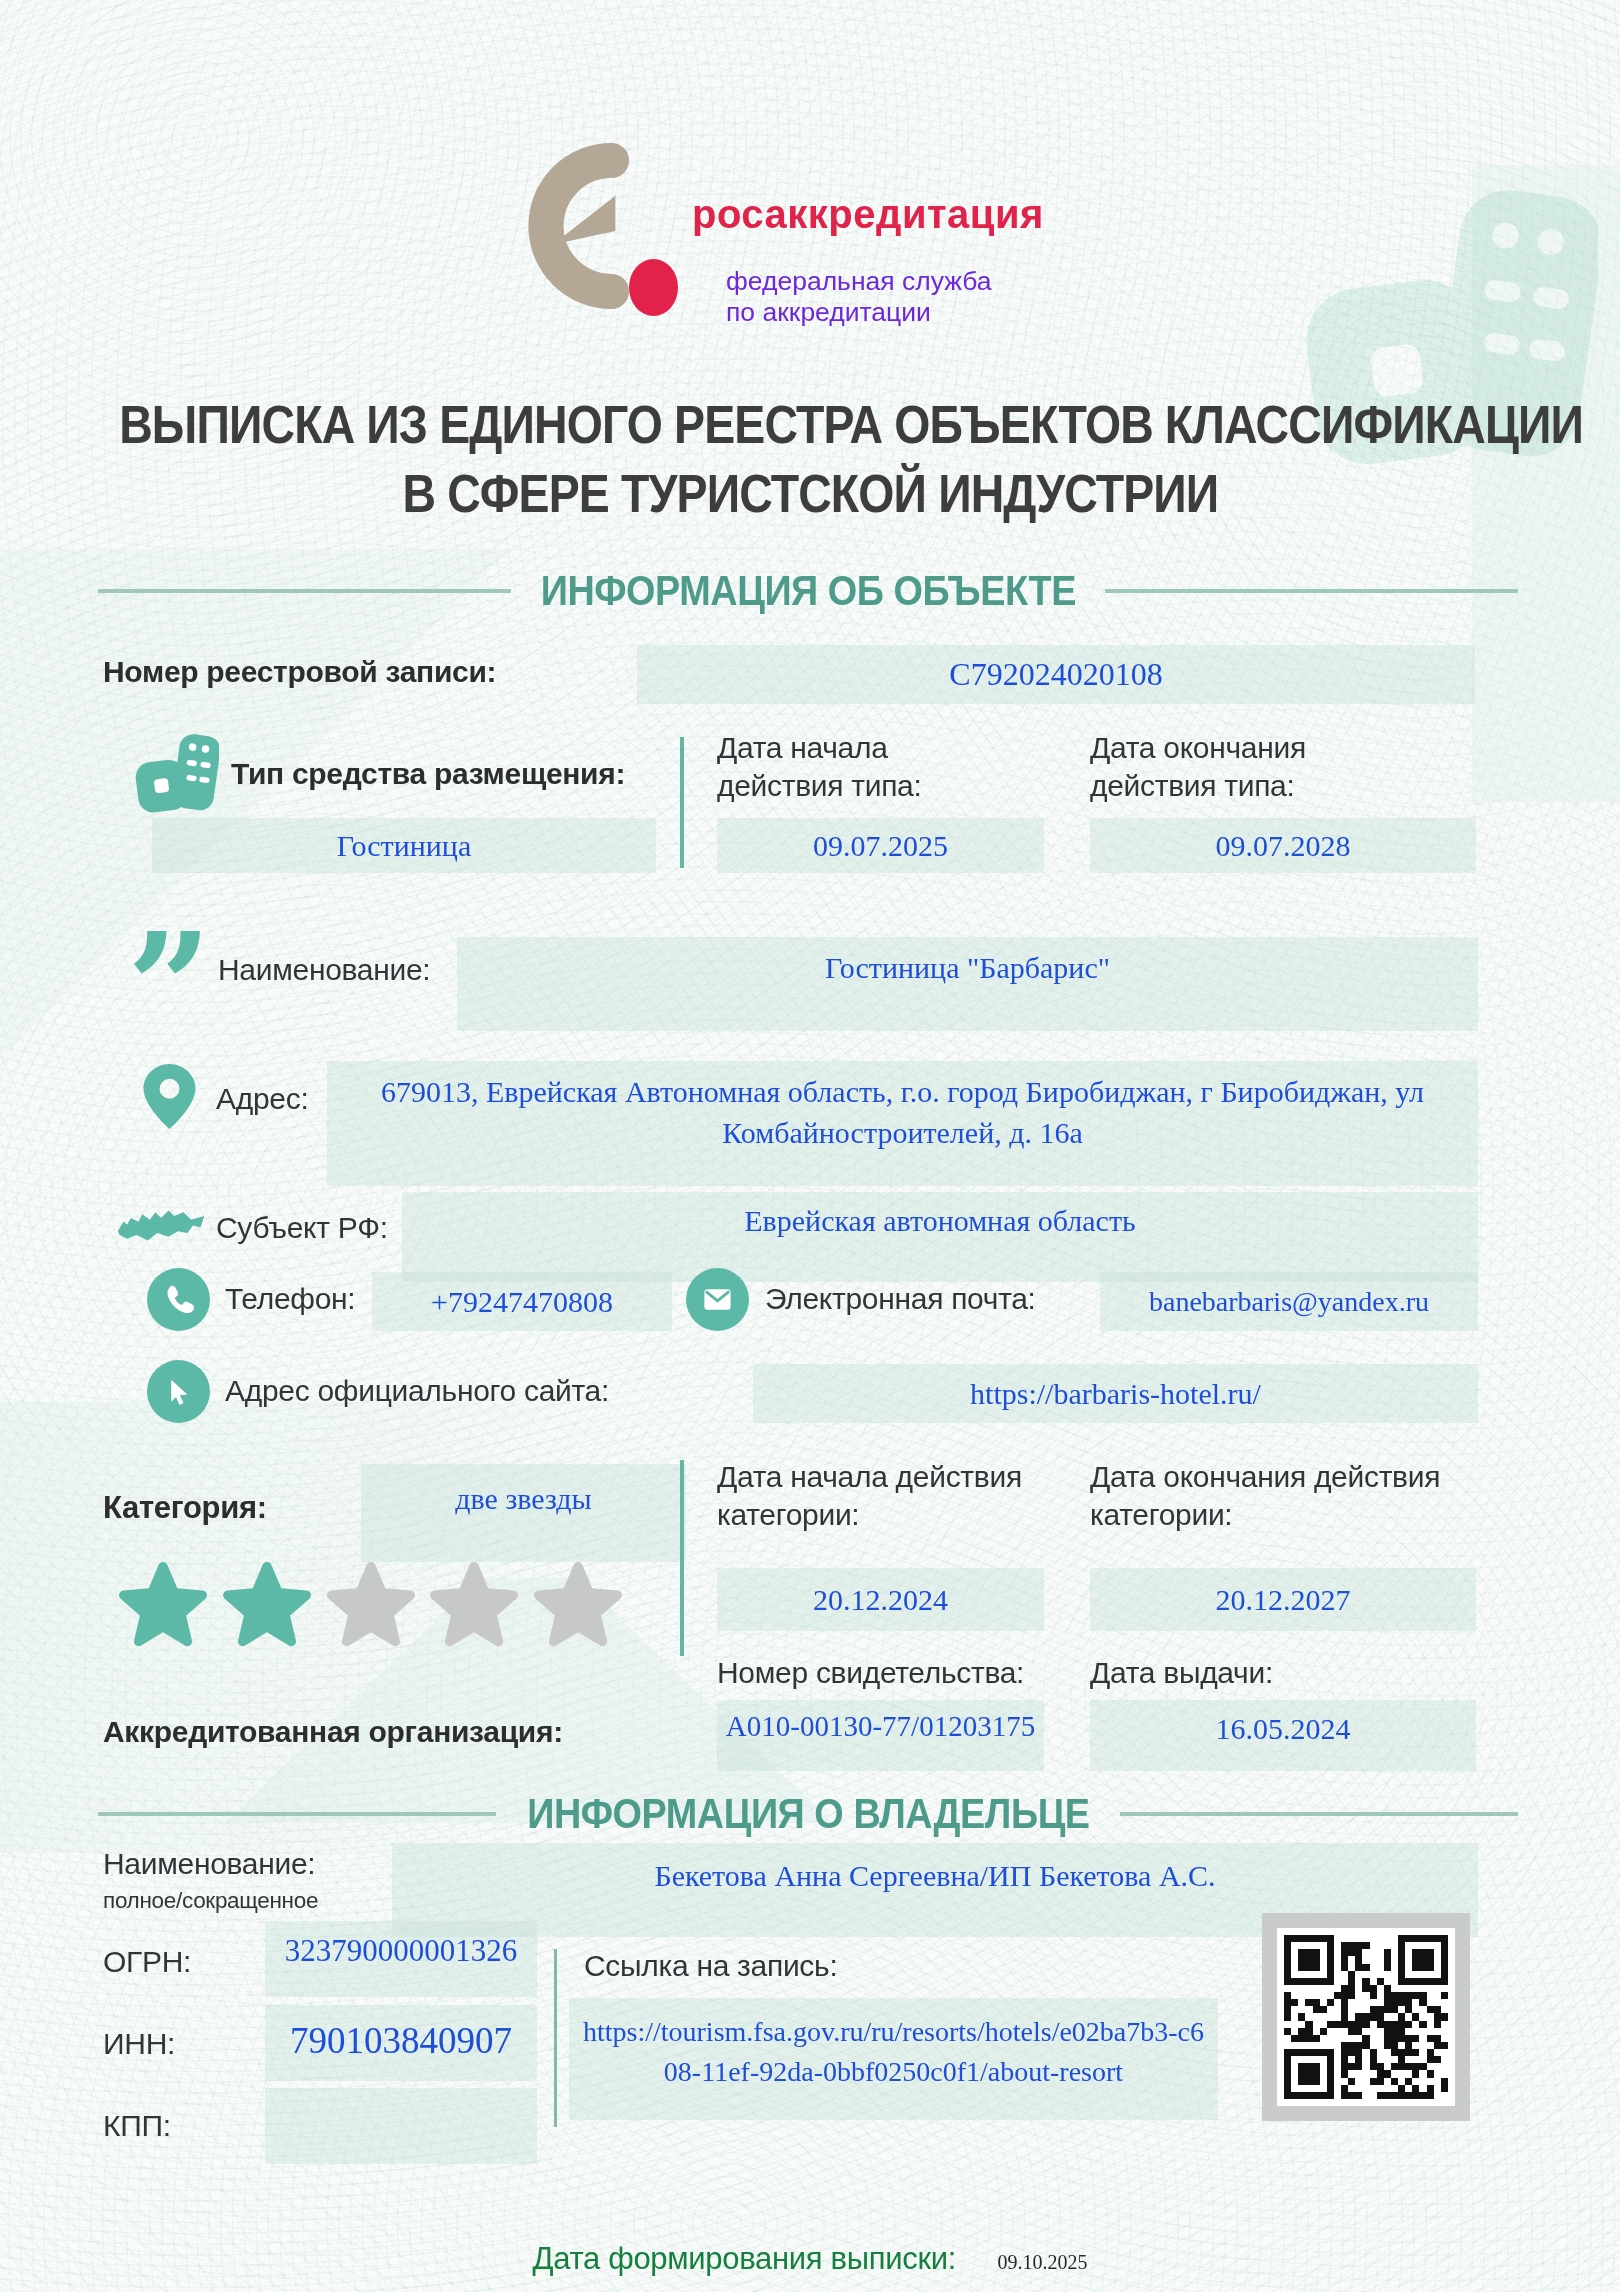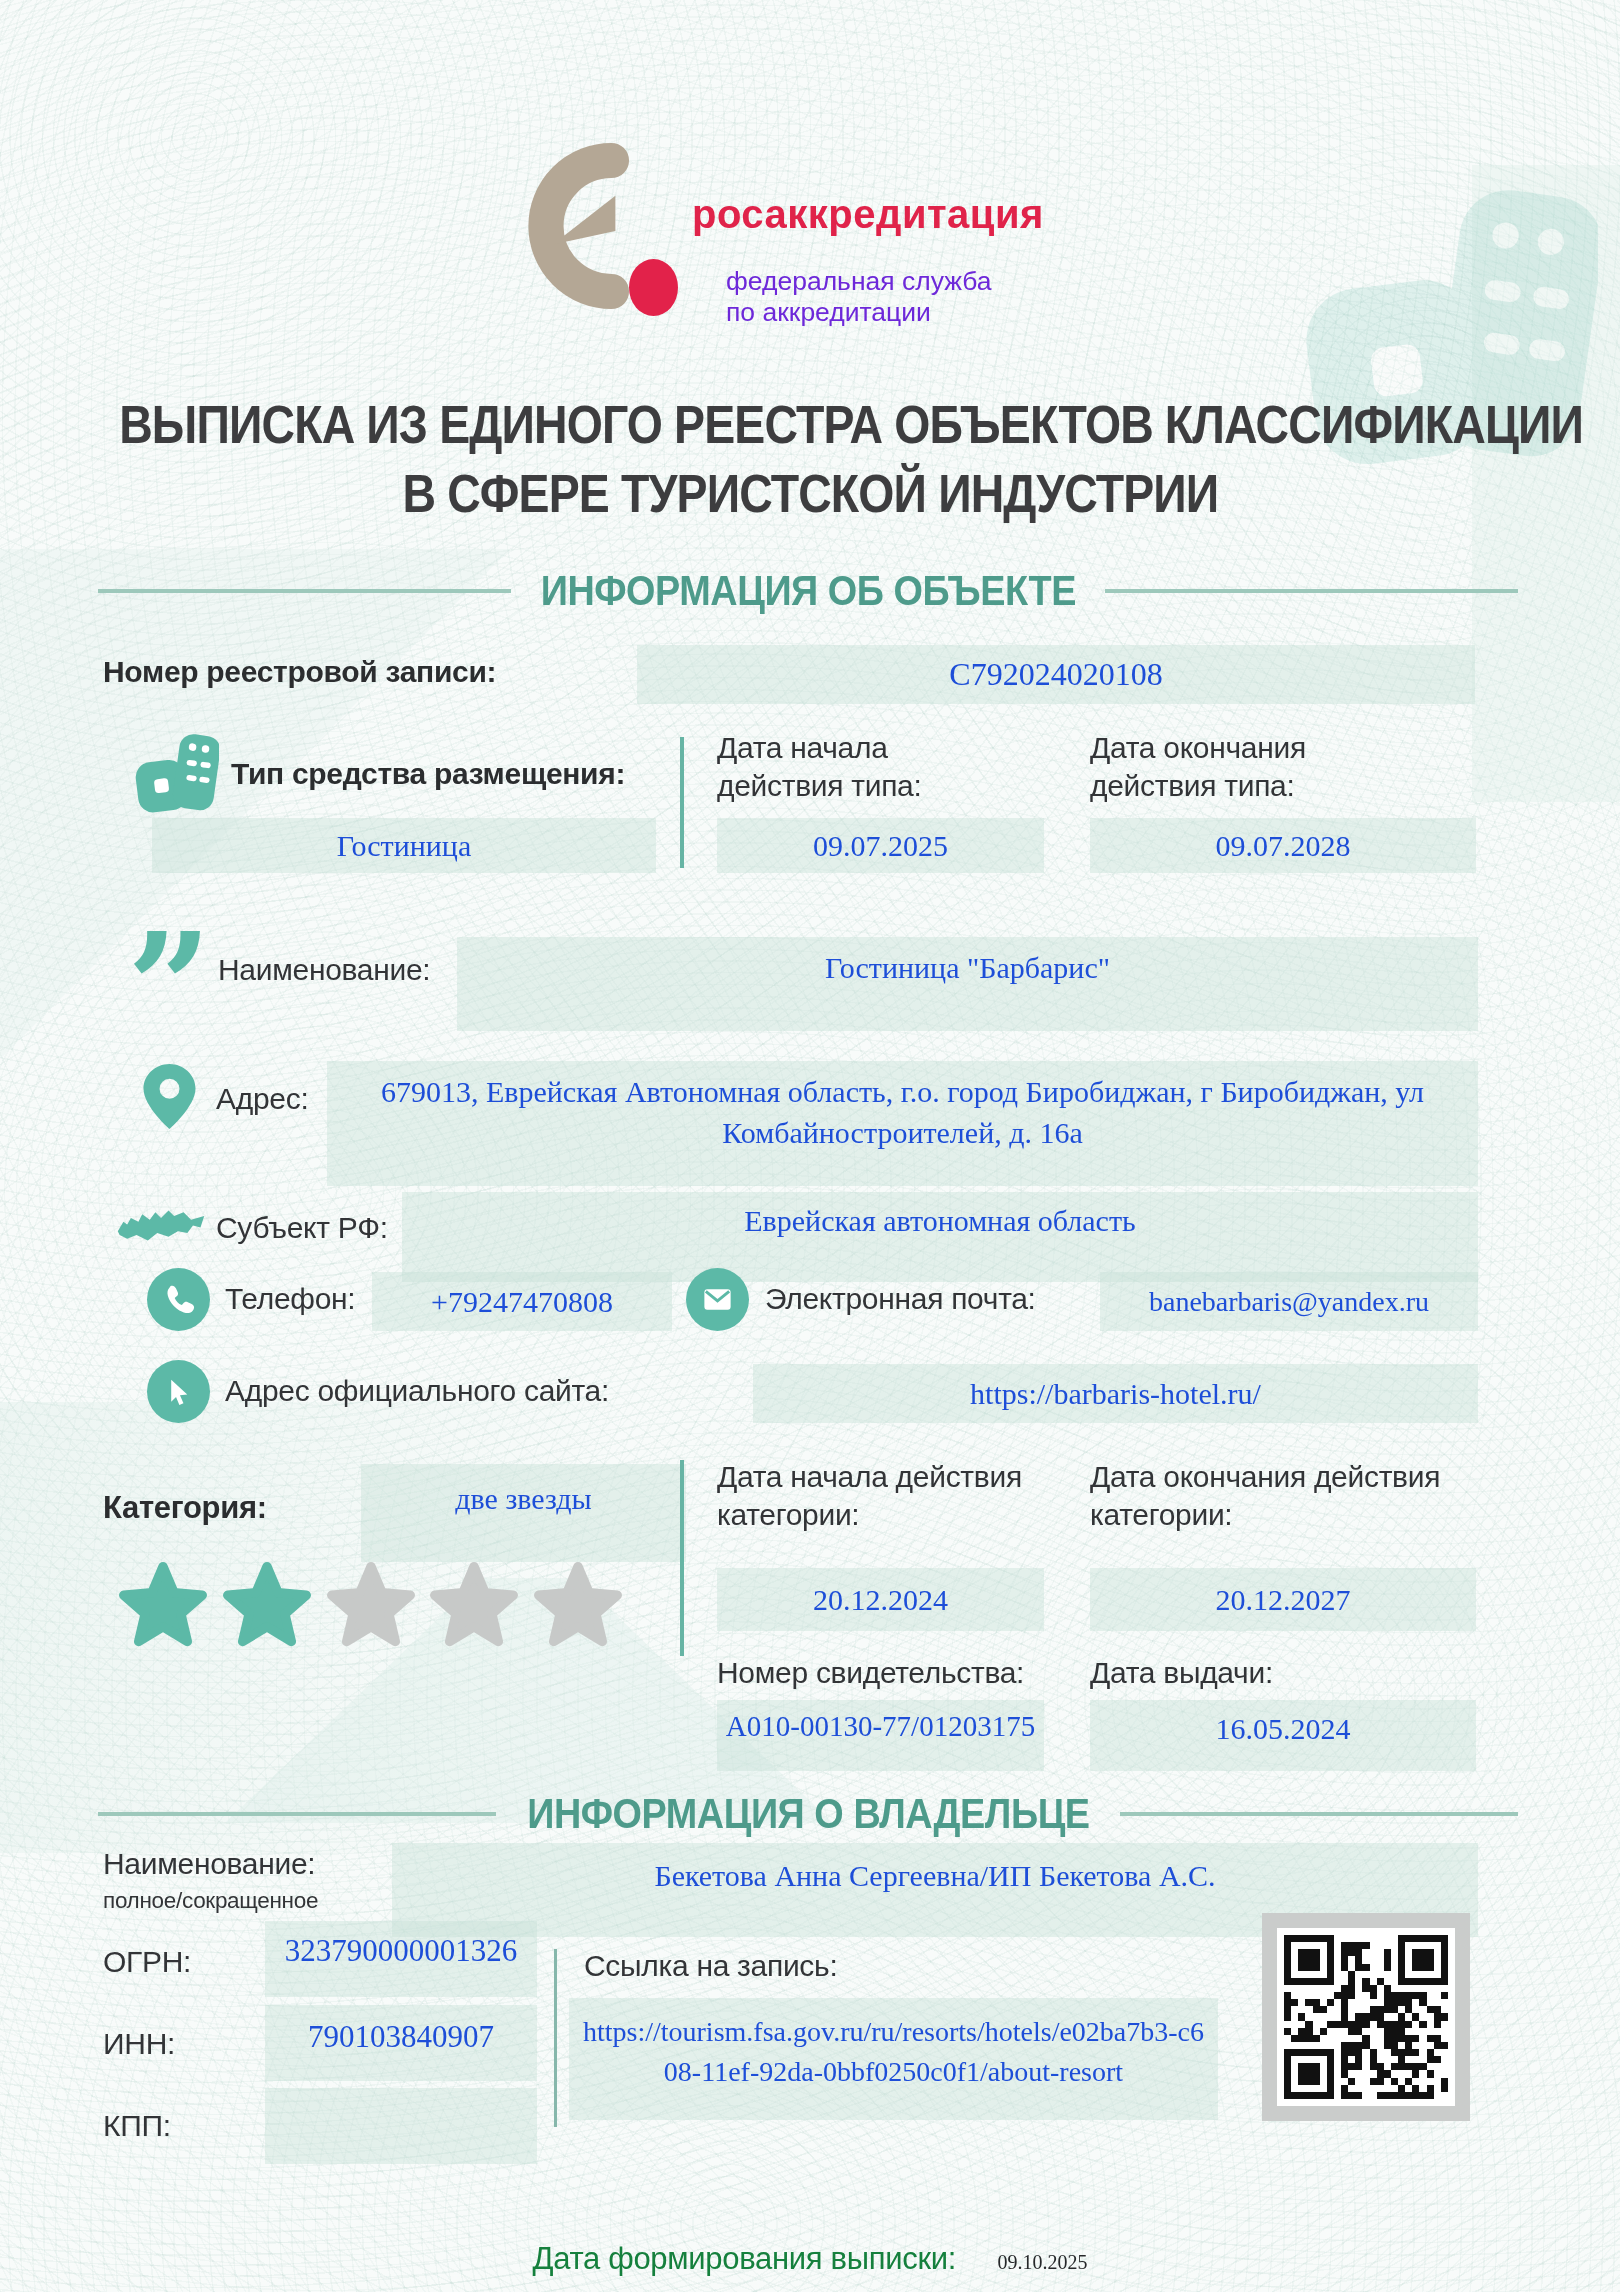--- a/index.html
+++ b/index.html
@@ -187,37 +187,38 @@
       </svg>
     </div>
   <div class="vline" style="left:680px; top:1460px; height:196px;"></div>
   <div class="abs label wrap" style="left:717px; top:1458px; width:323px;">Дата начала действия категории:</div>
   <div class="abs label wrap" style="left:1090px; top:1458px; width:363px;">Дата окончания действия категории:</div>
   <div class="vbox" style="left:717px; top:1568px; width:327px; height:63px; font-size:30px; line-height:63px;">20.12.2024</div>
   <div class="vbox" style="left:1090px; top:1568px; width:386px; height:63px; font-size:30px; line-height:63px;">20.12.2027</div>
 
   <div class="abs label" style="left:717px; top:1656px;">Номер свидетельства:</div>
   <div class="abs label" style="left:1090px; top:1656px;">Дата выдачи:</div>
+  <div class="abs label b" style="left:103px; top:1715px;">Аккредитованная организация:</div>
   <div class="vbox" style="left:717px; top:1700px; width:327px; height:71px; font-size:29px; padding-top:9.8px; box-sizing:border-box;">А010-00130-77/01203175</div>
   <div class="vbox" style="left:1090px; top:1700px; width:386px; height:71px; font-size:30px; padding-top:11.8px; box-sizing:border-box;">16.05.2024</div>
 
   <div class="sec-head" style="top:1790px;">
     <div class="ln"></div>
     <div class="tt">ИНФОРМАЦИЯ О ВЛАДЕЛЬЦЕ</div>
     <div class="ln"></div>
   </div>
 
   <div class="abs label" style="left:103px; top:1847px;">Наименование:</div>
   <div class="abs label" style="left:103px; top:1888px; font-size:22.5px;">полное/сокращенное</div>
   <div class="vbox" style="left:392px; top:1843px; width:1086px; height:94px; font-size:30px; padding-top:15.7px; box-sizing:border-box;">Бекетова Анна Сергеевна/ИП Бекетова А.С.</div>
 
   <div class="abs label" style="left:103px; top:1945px;">ОГРН:</div>
   <div class="vbox" style="left:265px; top:1921px; width:272px; height:76px; font-size:31px; padding-top:11.8px; box-sizing:border-box;">323790000001326</div>
   <div class="abs label" style="left:103px; top:2027px;">ИНН:</div>
-  <div class="vbox" style="left:265px; top:2005px; width:272px; height:76px; font-size:31px; padding-top:13.7px; box-sizing:border-box;">790103840907</div>
+  <div class="vbox" style="left:265px; top:2005px; width:272px; height:76px; font-size:37px; padding-top:13.7px; box-sizing:border-box;">790103840907</div>
   <div class="abs label" style="left:103px; top:2109px;">КПП:</div>
   <div class="vbox" style="left:265px; top:2088px; width:272px; height:76px; font-size:31px; padding-top:13.7px; box-sizing:border-box;"></div>
 
   <div class="vline" style="left:554px; top:1949px; height:178px; width:2.9px; background:#86b7ab;"></div>
 
   <div class="abs label" style="left:584px; top:1949px;">Ссылка на запись:</div>
   <div class="vbox" style="left:569px; top:1998px; width:649px; height:122px; font-size:28px; line-height:1.45; padding:13.7px 9.8px 0; box-sizing:border-box; word-break:break-all;">https://tourism.fsa.gov.ru/ru/resorts/hotels/e02ba7b3-c608-11ef-92da-0bbf0250c0f1/about-resort</div>
 
   <div class="qr-frame">
     <svg id="qr" class="qr-inner" viewBox="0 0 25 25" shape-rendering="crispEdges">

